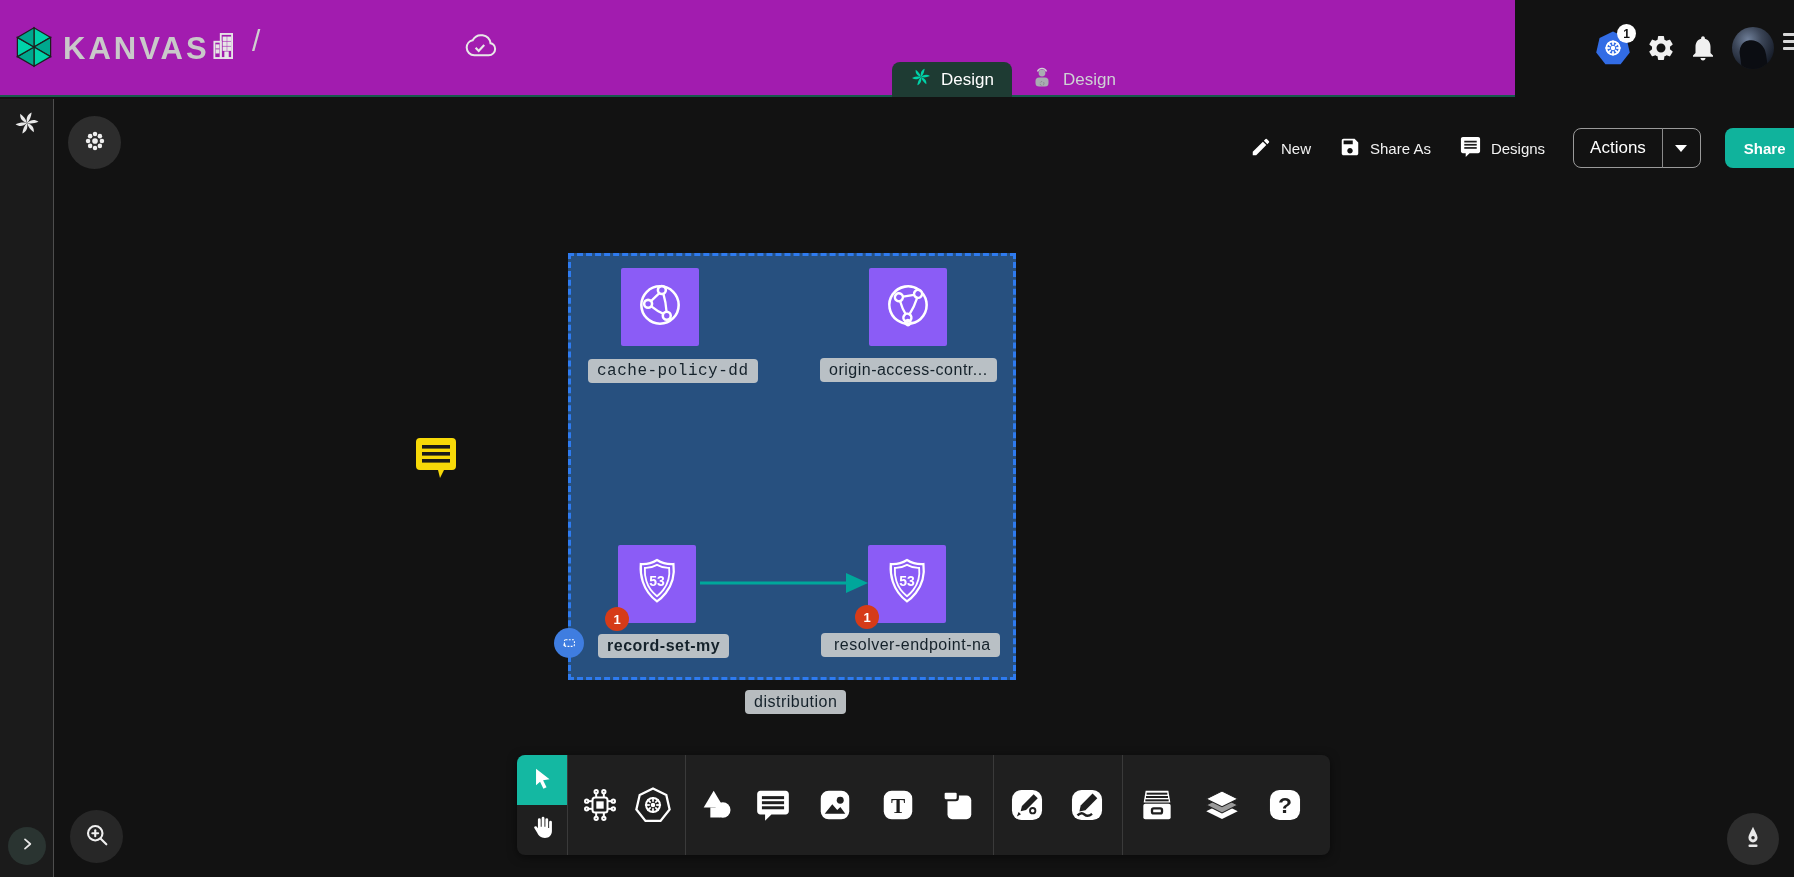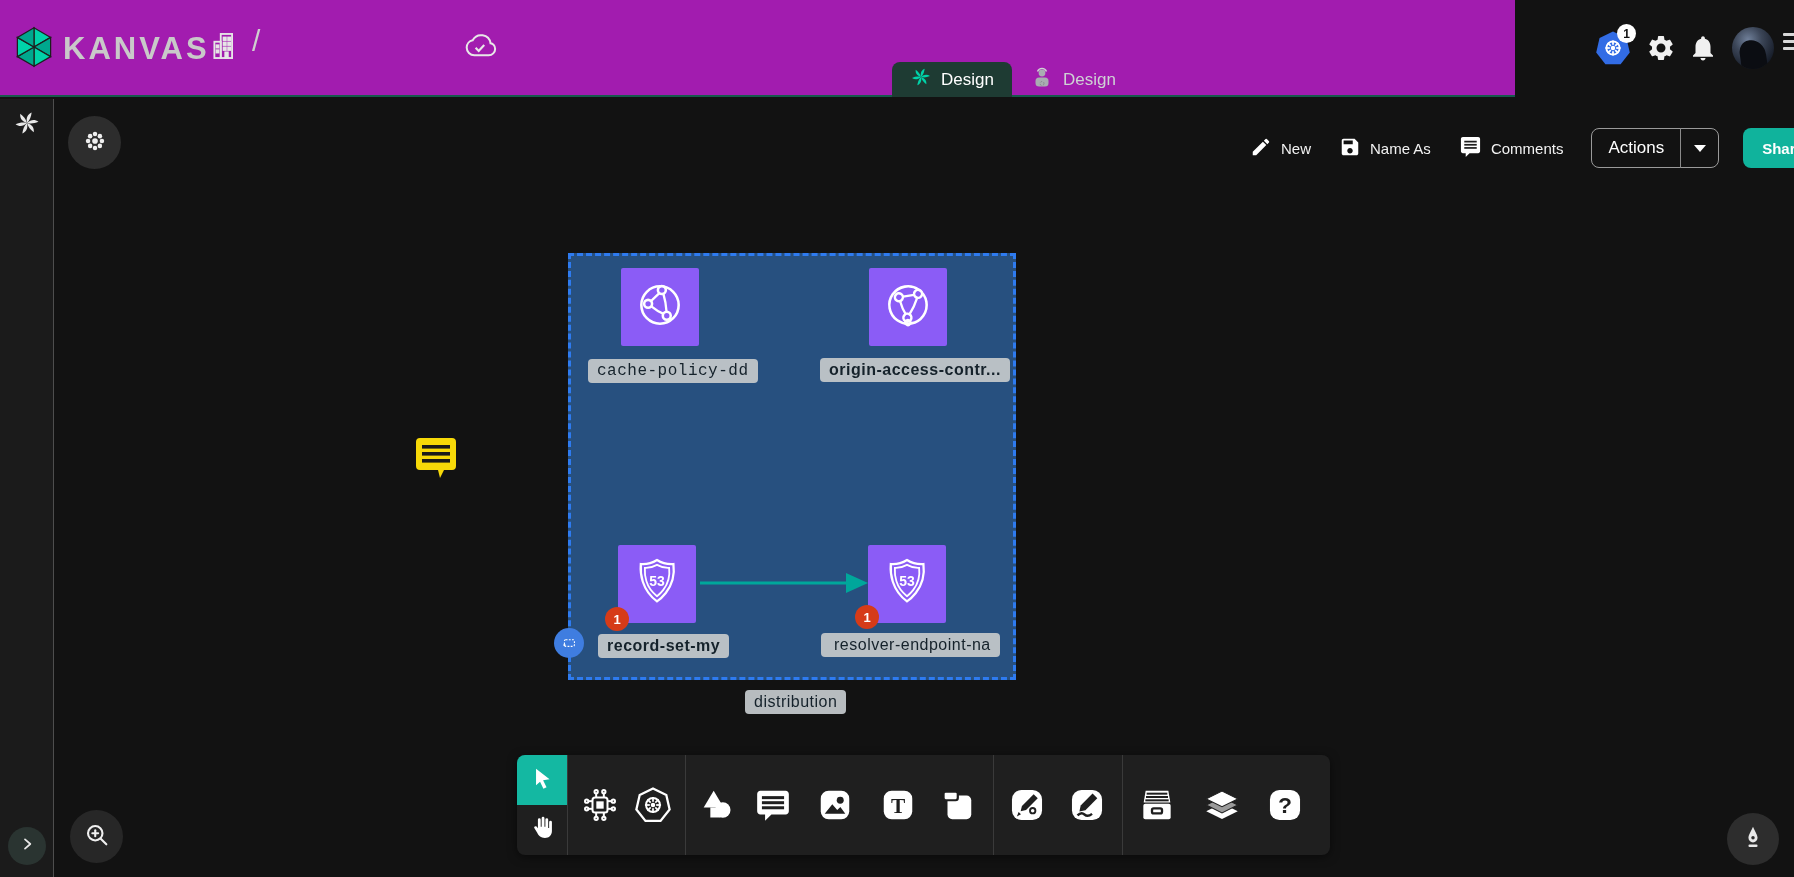--- a/index.html
+++ b/index.html
@@ -54,21 +54,21 @@
   
   .group-box { position:absolute; left:568px; top:253px; width:448px; height:427px; background:#27507f; border:3px dashed #2e7bf0; }
   .group-badge { position:absolute; left:-17px; top:372px; width:30px; height:30px; background:#3f7de0; border-radius:50%; display:flex; align-items:center; justify-content:center; cursor:pointer; }
   .node { position:absolute; width:78px; height:78px; background:#8b5cf6; border-radius:2px; display:flex; align-items:center; justify-content:center; cursor:pointer; }
   .node-cache { left:621px; top:268px; }
   .node-origin { left:869px; top:268px; }
   .node-record { left:618px; top:545px; }
   .node-resolver { left:868px; top:545px; }
   .node-label { position:absolute; background:rgba(193,198,201,0.95); color:#15222b; font-size:16px; padding:3px 9px; border-radius:4px; white-space:nowrap; letter-spacing:0.5px; }
   .lbl-cache { left:588px; top:359px;font-family:Liberation Mono, monospace; }
-  .lbl-origin { left:820px; top:358px;font-weight:bold; }
+  .lbl-origin { left:820px; top:358px; }
   .lbl-record { left:598px; top:634px;font-weight:bold; }
   .lbl-resolver { left:821px; top:633px;padding-left:13px; }
   .lbl-group { left:745px; top:690px; font-size:16px; }
   .err-badge { position:absolute; width:24px; height:24px; background:#d63b18; border-radius:50%; color:#fff; font-size:13px; font-weight:bold; display:flex; align-items:center; justify-content:center; }
   .badge-record { left:605px; top:607px; }
   .badge-resolver { left:855px; top:605px; }
   .edge { position:absolute; left:700px; top:568px; width:168px; height:30px; }
   .comment-marker { position:absolute; left:414px; top:436px; cursor:pointer; }
 
   
@@ -263,33 +263,33 @@
       </span>
       <span>New</span>
     </div>
 
     <div class="act-item">
       <span>
         <svg width="22" height="22" viewBox="0 0 24 24" fill="#fff">
           <path d="M17 3H5c-1.11 0-2 .9-2 2v14c0 1.1.89 2 2 2h14c1.1 0 2-.9 2-2V7l-4-4zm-5 16c-1.66 0-3-1.34-3-3s1.34-3 3-3 3 1.34 3 3-1.34 3-3 3zm3-10H5V5h10v4z"></path>
         </svg>
       </span>
-      <span>Name As</span>
+      <span>Share As</span>
     </div>
 
     <div class="act-item">
       <span>
         <svg width="23" height="23" viewBox="0 0 24 24">
           <path d="M20 2H4c-1.1 0-2 .9-2 2v13c0 1.1.9 2 2 2h3v4l4-4h9c1.1 0 2-.9 2-2V4c0-1.1-.9-2-2-2z" fill="#fff"></path>
           <rect x="5.5" y="6" width="13" height="1.8" fill="#1e1e1e"></rect>
           <rect x="5.5" y="9.3" width="13" height="1.8" fill="#1e1e1e"></rect>
           <rect x="5.5" y="12.6" width="13" height="1.8" fill="#1e1e1e"></rect>
         </svg>
       </span>
-      <span>Comments</span>
+      <span>Designs</span>
     </div>
 
     <div class="actions-btn">
       <span class="actions-label">Actions</span>
       <span class="actions-caret">
         <svg width="14" height="10" viewBox="0 0 14 10" fill="#fff">
             <path d="M1 2 L7 9 L13 2 Z"></path>
           </svg>
       </span>
     </div>

